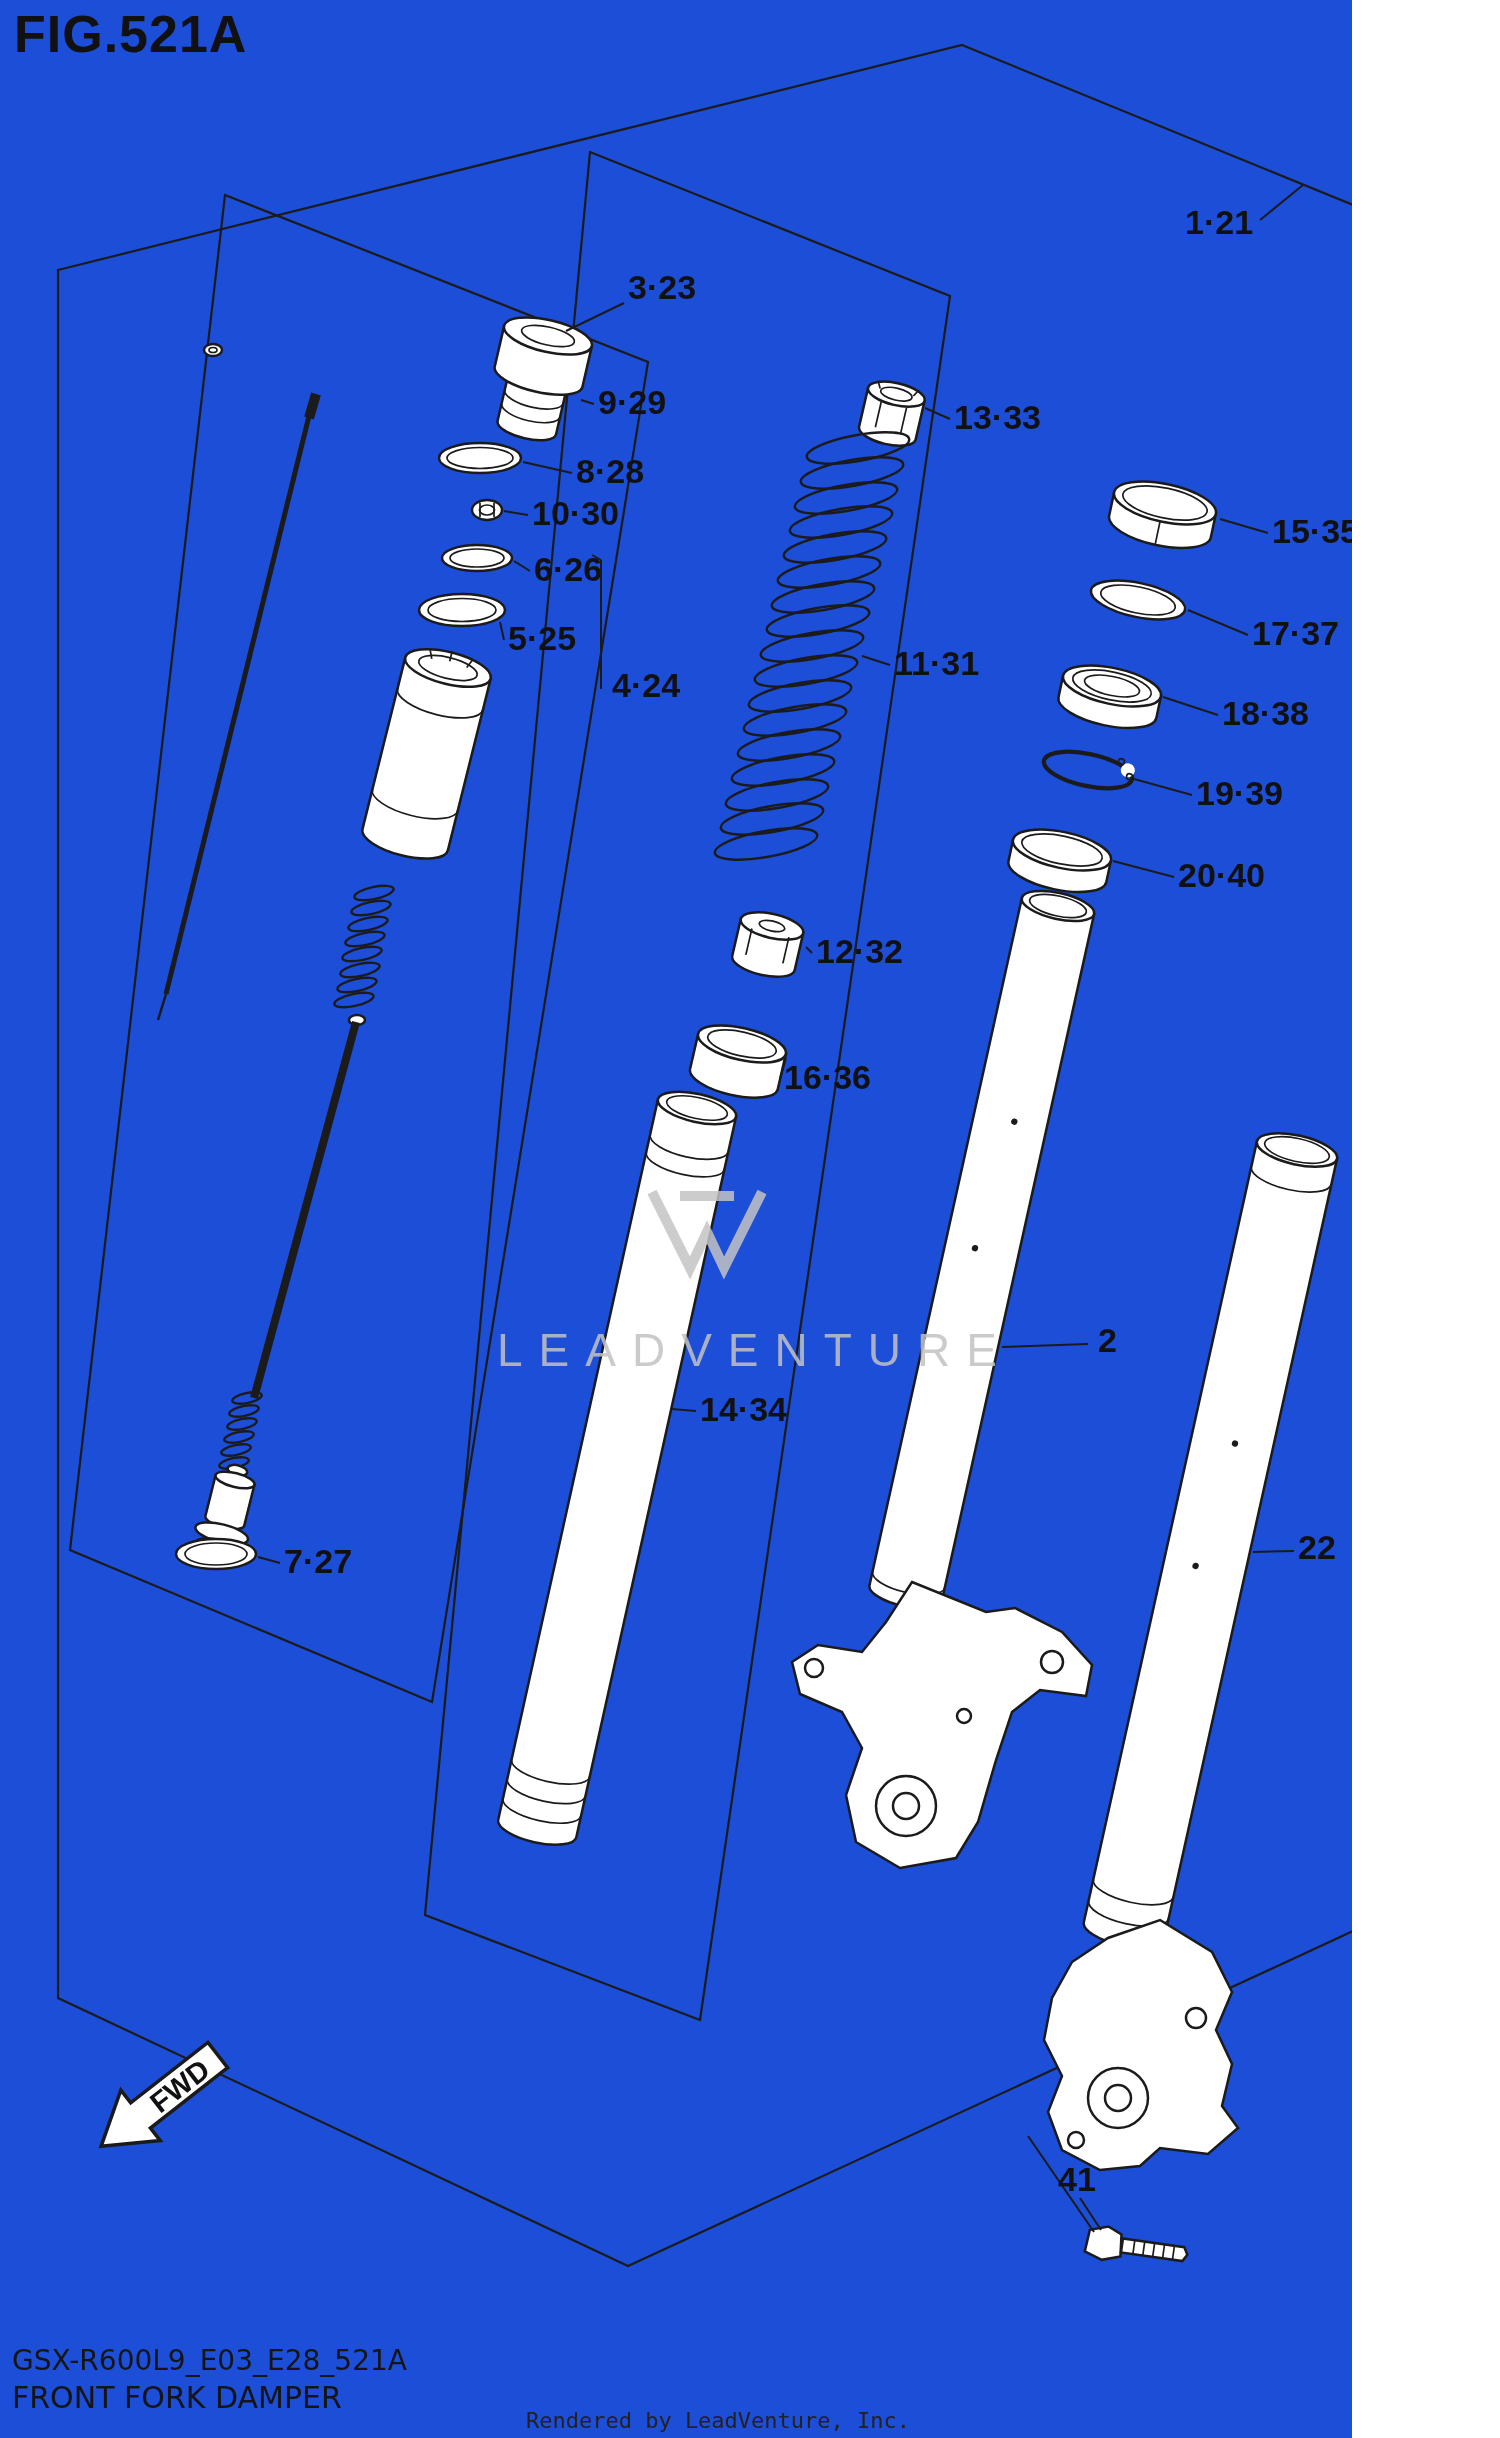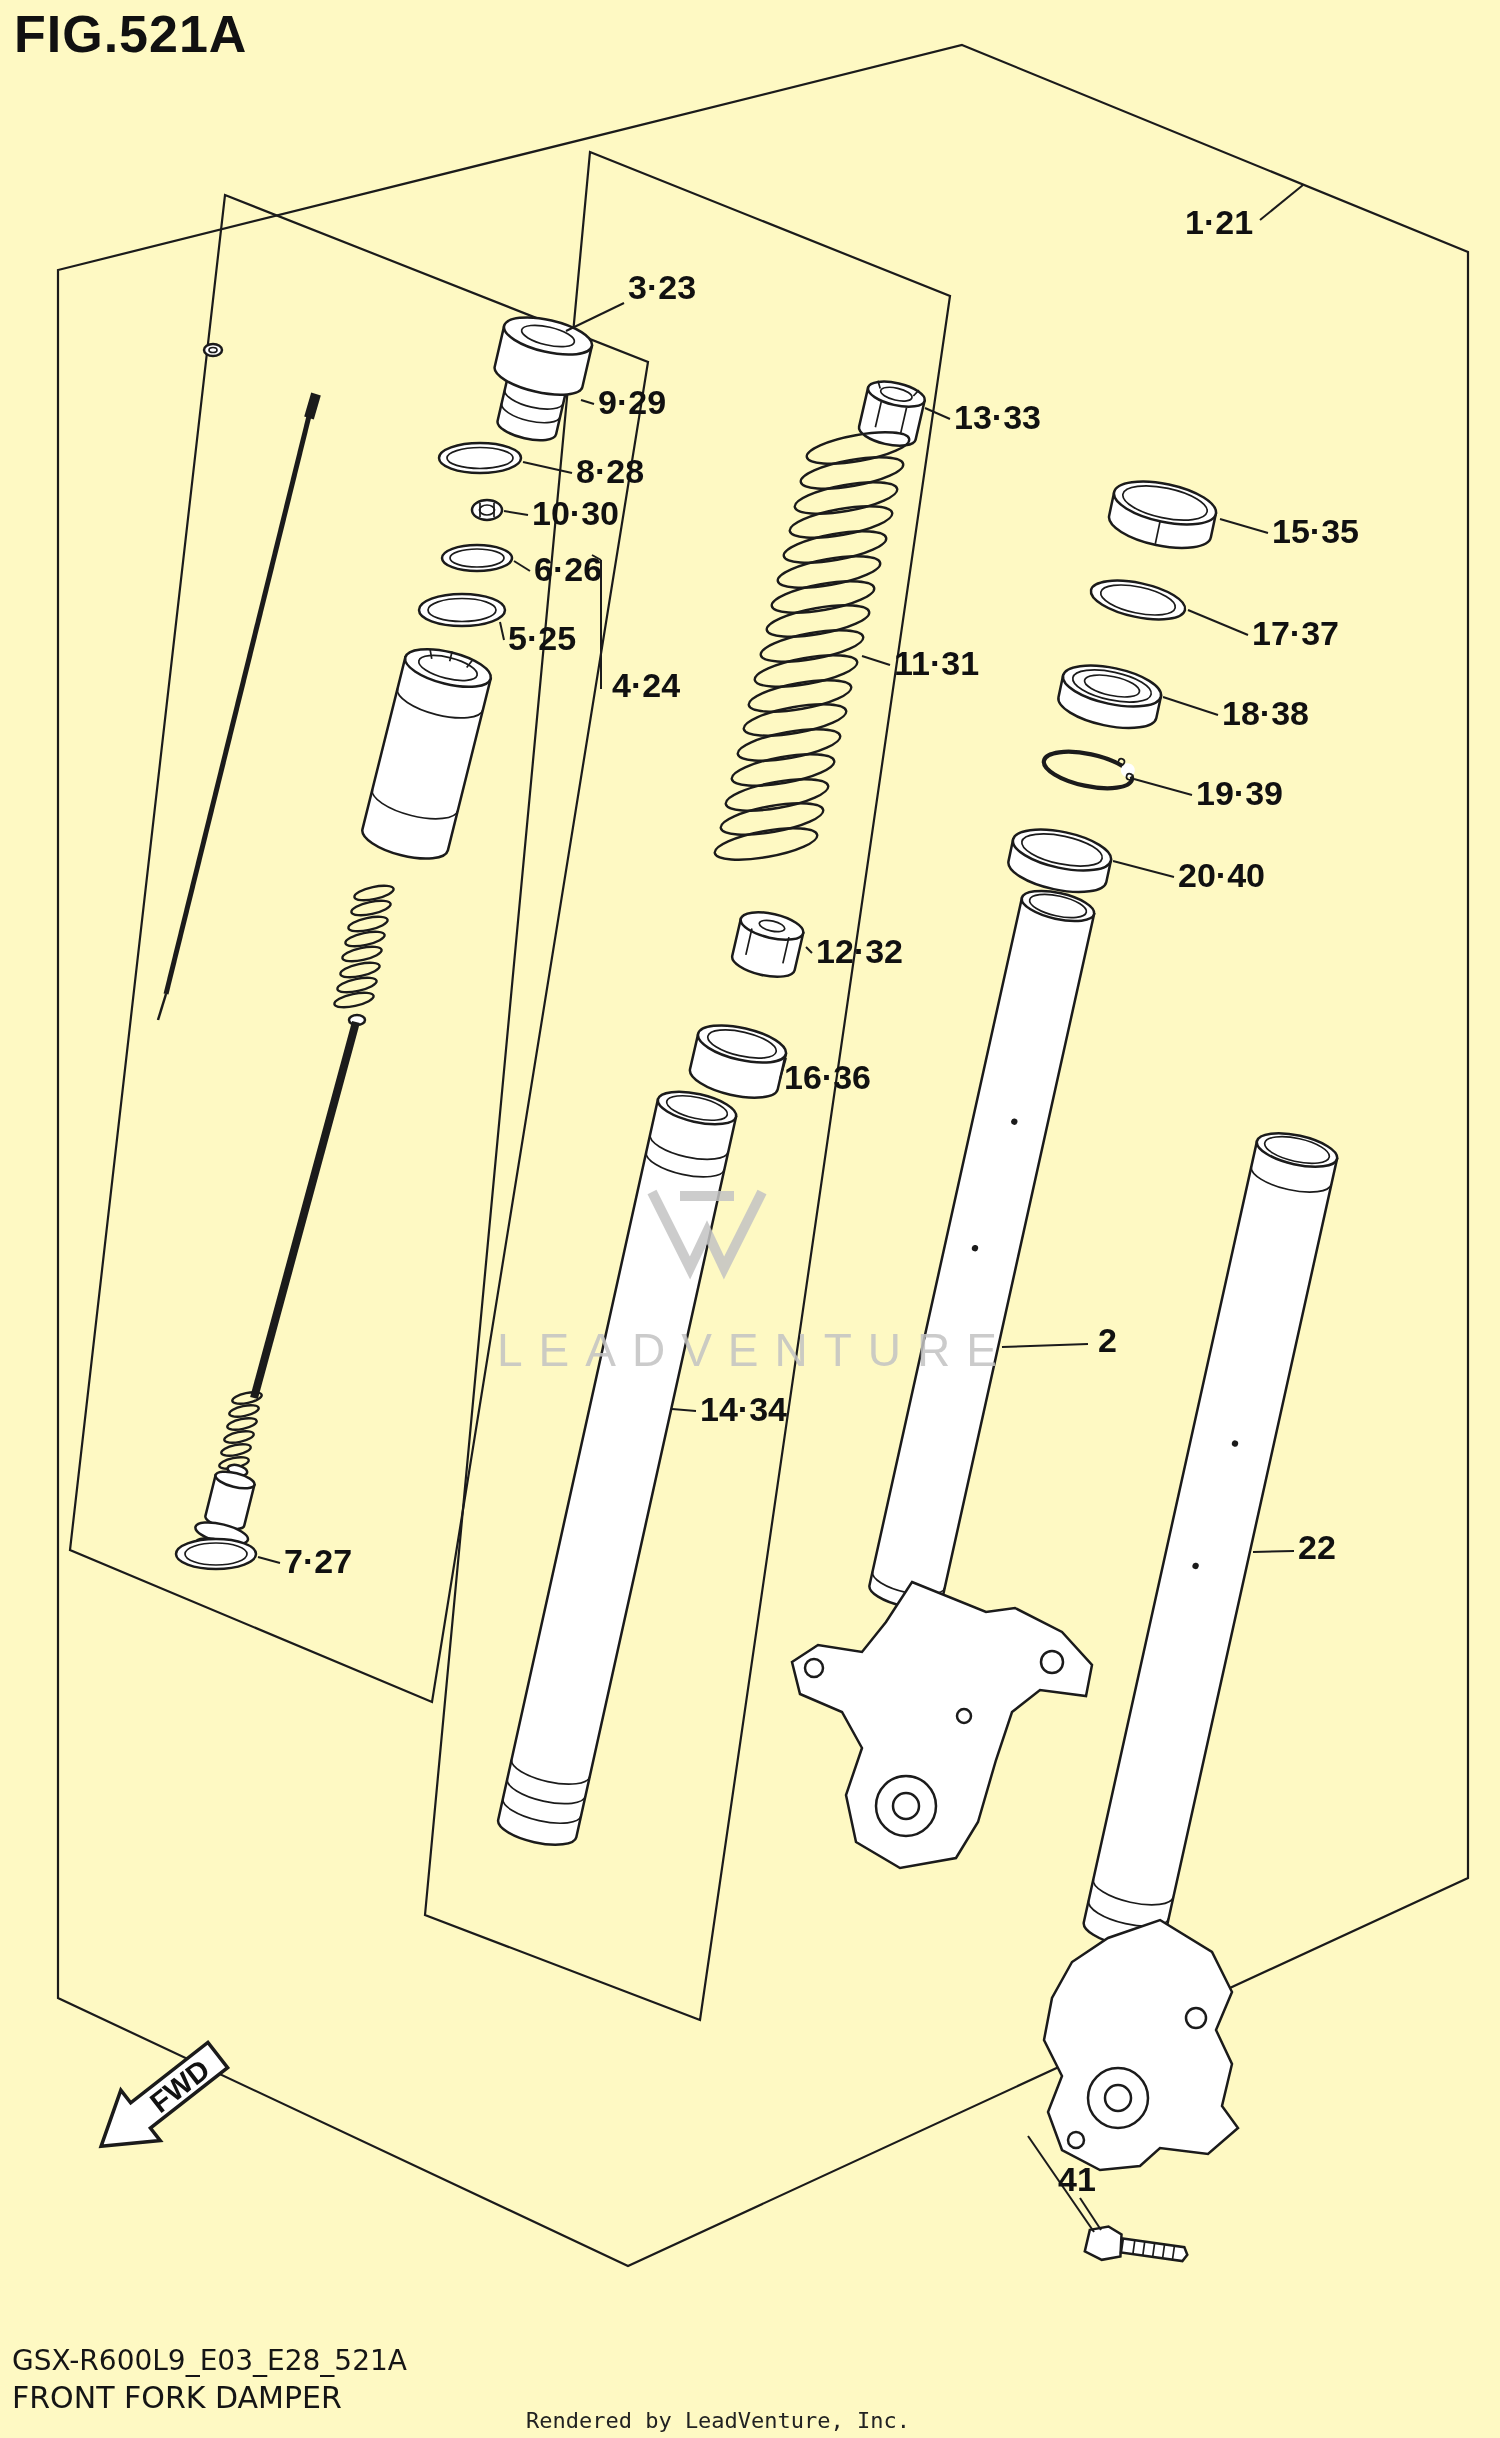--- a/index.html
+++ b/index.html
@@ -1,16 +1,16 @@
 <!DOCTYPE html>
 <html><head>
 <meta charset="utf-8">
 <style>
   html,body{margin:0;padding:0;background:#ffffff;}
-  .page{position:relative;width:1500px;height:2438px;background:#fef9c3;overflow:hidden;
+  .page{position:relative;width:1352px;height:2438px;background:#1d4ed8;overflow:hidden;
         font-family:"Liberation Sans",sans-serif;}
   svg{position:absolute;top:0;left:0;}
   .bound{fill:none;stroke:#1b1b1b;stroke-width:2.2;}
   .ln{fill:none;stroke:#1b1b1b;stroke-width:2.4;}
   .thin{stroke-width:1.7;}
   .part{fill:#ffffff;stroke:#1b1b1b;stroke-width:2.5;}
   .dot{fill:#1b1b1b;stroke:none;}
   .leader{stroke:#1b1b1b;stroke-width:2;fill:none;}
   .lbl{font:700 34px "Liberation Sans",sans-serif;fill:#111111;}
   .title{font:800 52px "Liberation Sans",sans-serif;fill:#111111;letter-spacing:1px;}

